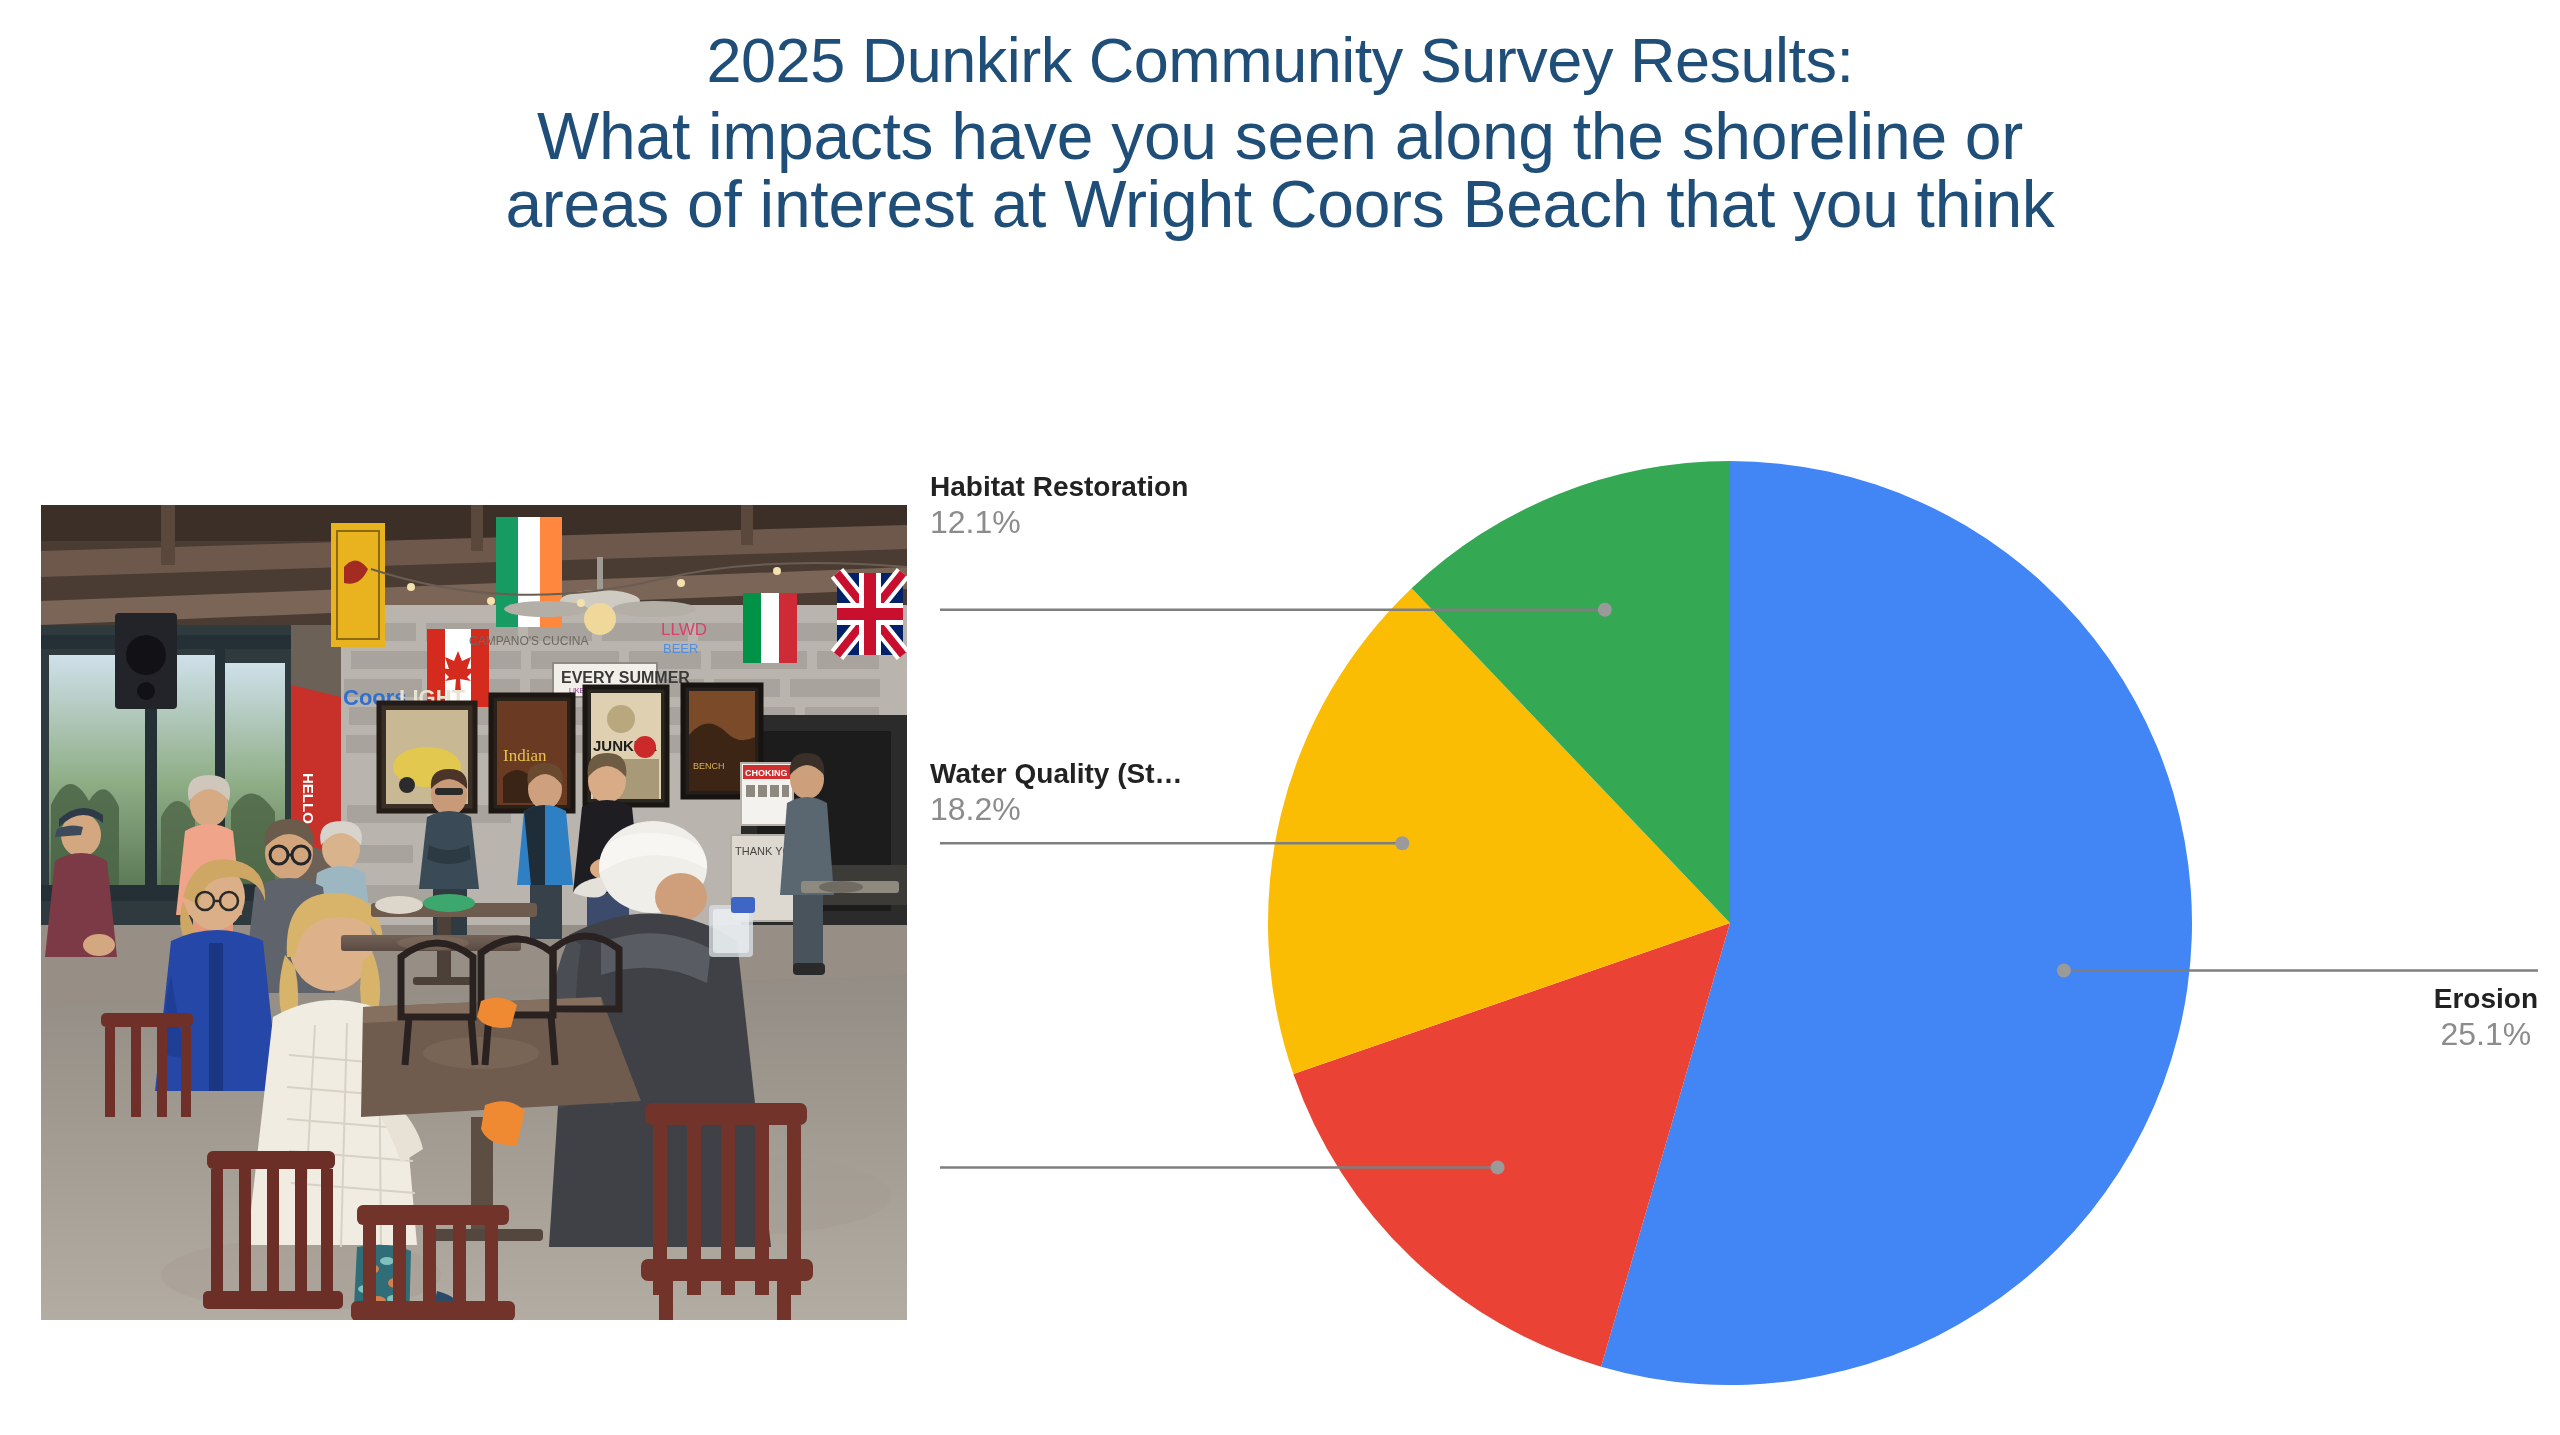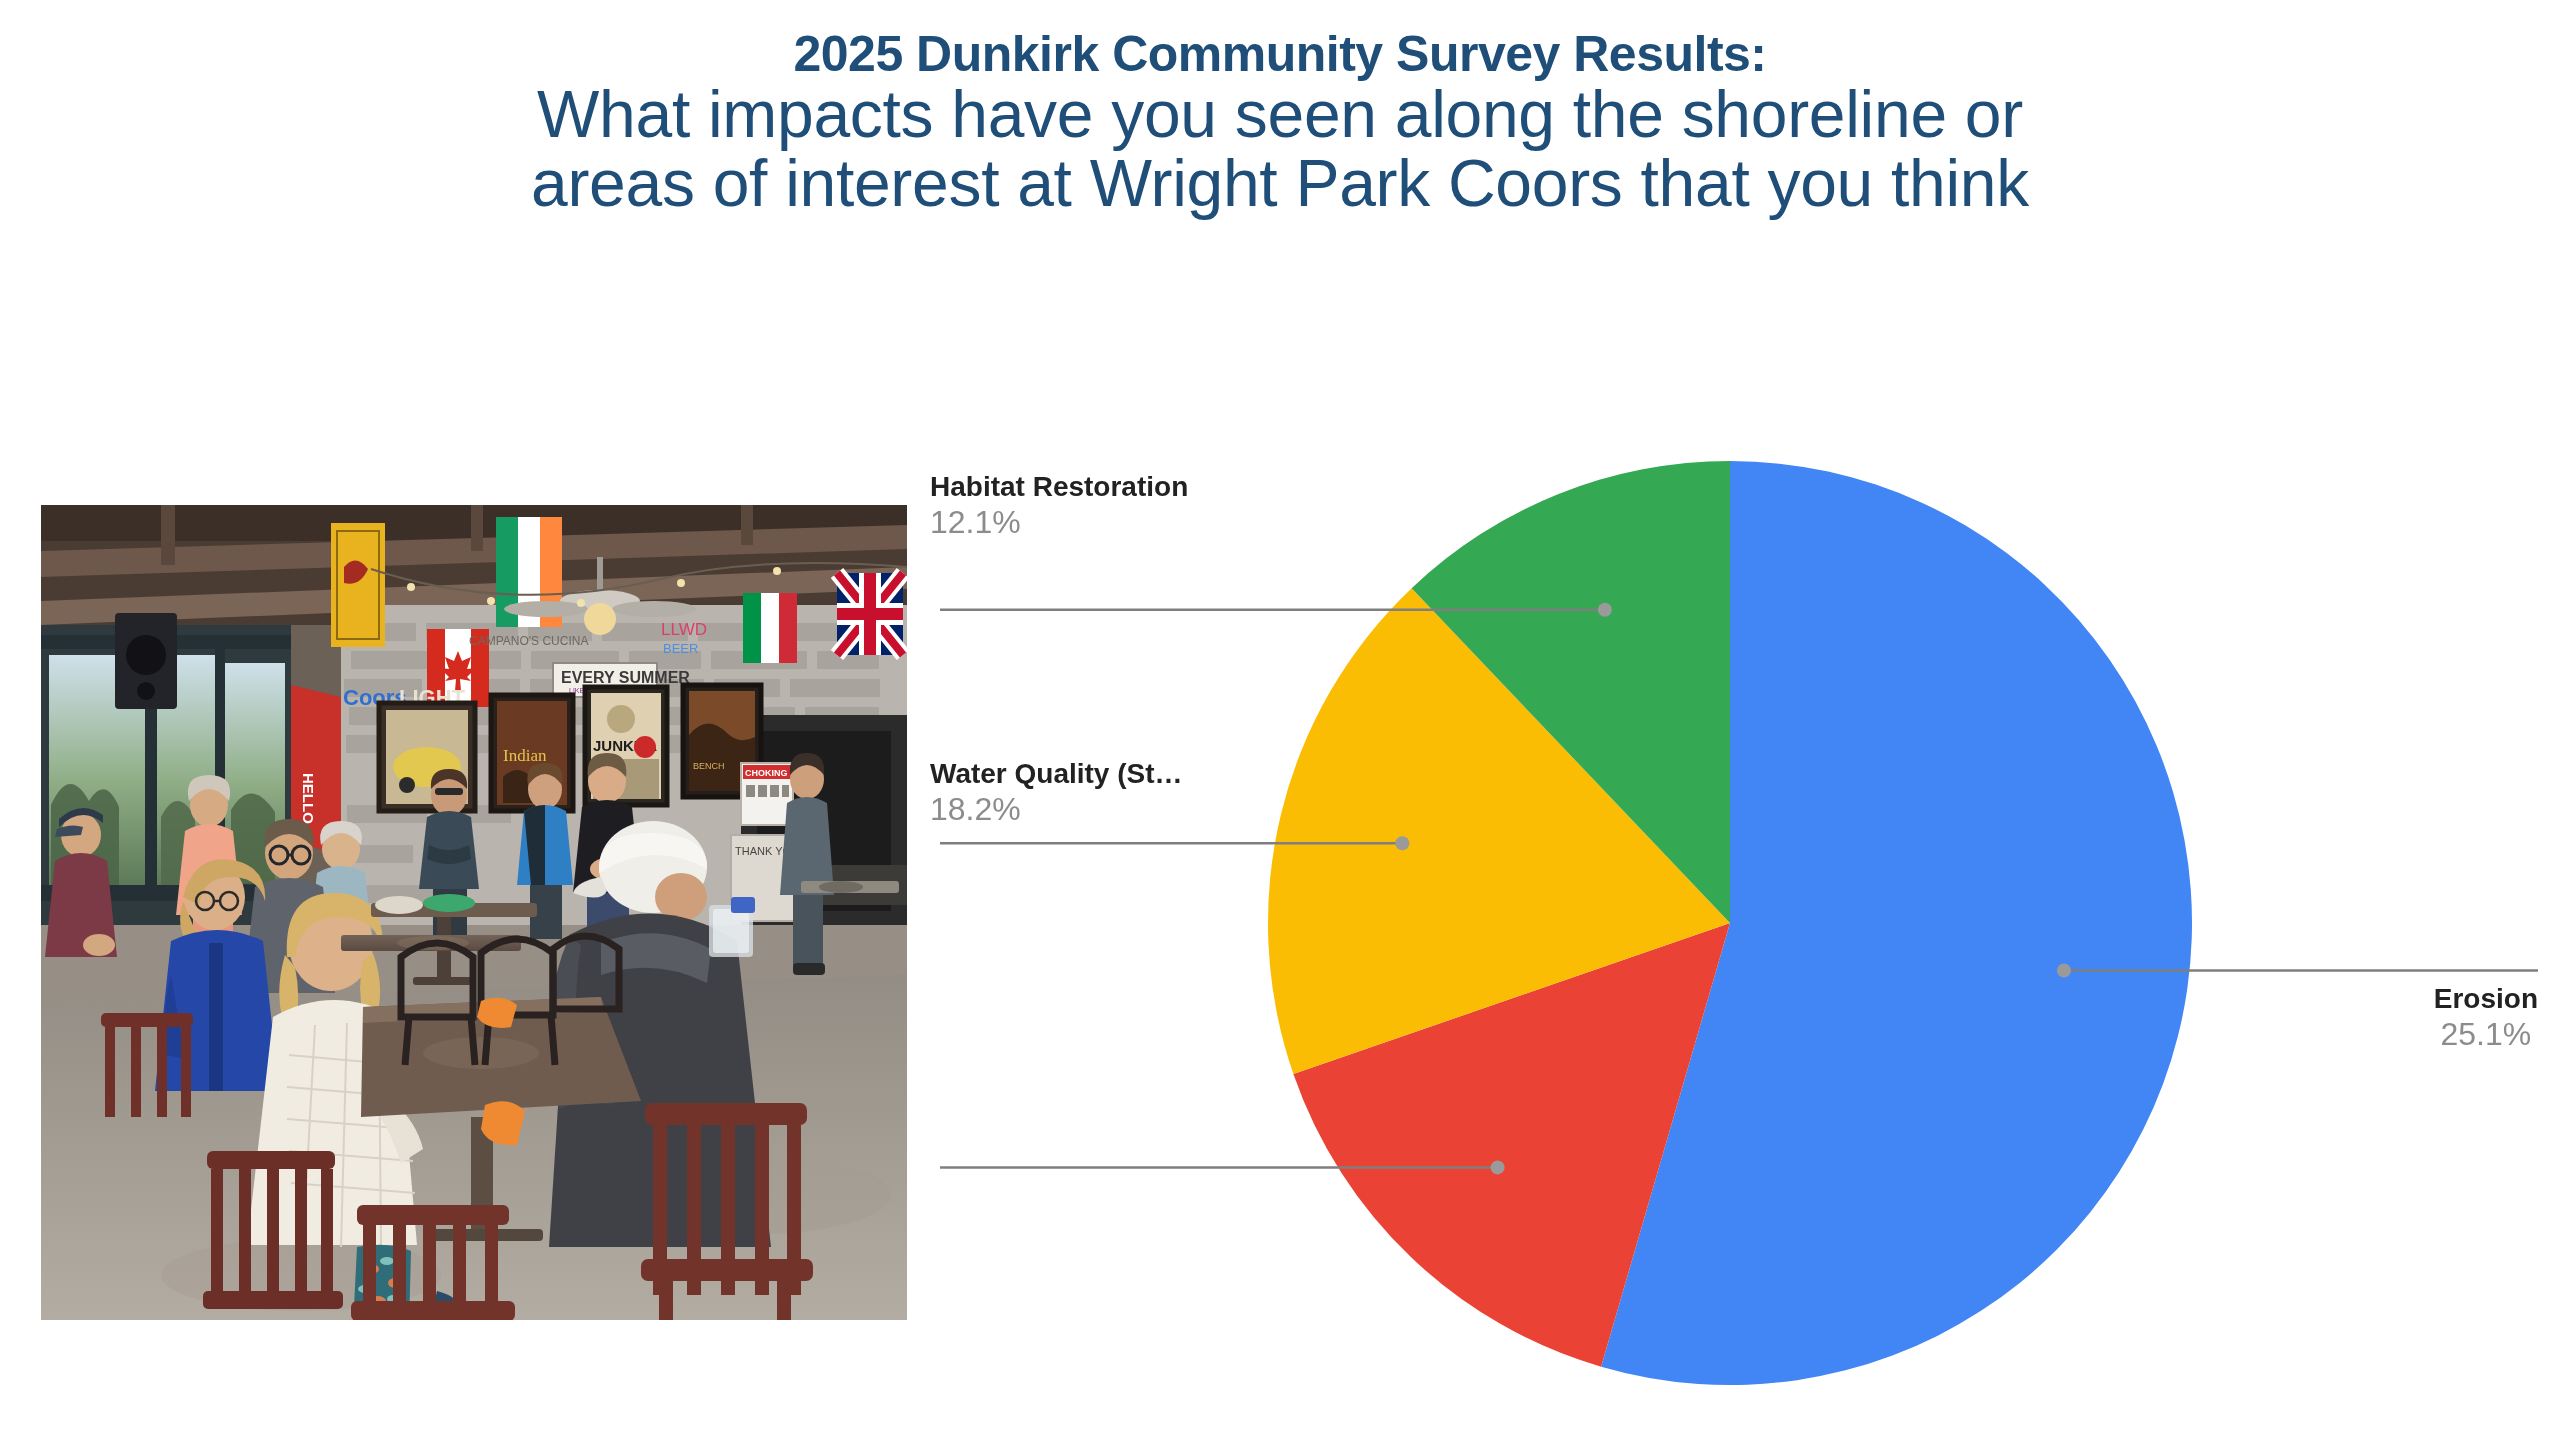--- a/index.html
+++ b/index.html
@@ -22,24 +22,24 @@
     position: absolute;
     left: 0;
     top: 28px;
     width: 2560px;
     text-align: center;
     color: #1F4E79;
     line-height: 1.04;
   }
   #title-main {
     display: block;
-    font-size: 50px;
-    font-weight: bold;
+    font-size: 63px;
+    font-weight: normal;
     letter-spacing: -0.5px;
-    margin-bottom: 0;
+    margin-bottom: 8px;
   }
   .subtitle-line {
     display: block;
     font-size: 66px;
     font-weight: normal;
     letter-spacing: -0.3px;
   }
 
   
   #photo-frame {
@@ -91,21 +91,21 @@
   }
   .label-left { text-align: left; }
   .label-right { text-align: right; }
 </style>
 </head>
 <body>
 
 <div id="title-block">
   <span id="title-main">2025 Dunkirk Community Survey Results:</span>
   <span class="subtitle-line">What impacts have you seen along the shoreline or</span>
-  <span class="subtitle-line">areas of interest at Wright Park Coors that you think</span>
+  <span class="subtitle-line">areas of interest at Wright Coors Beach that you think</span>
 </div>
 
 <div id="photo-frame">
   <svg id="photo-canvas" viewBox="0 0 866 815" preserveAspectRatio="none">
     <defs>
       <linearGradient id="winLight" x1="0" y1="0" x2="0" y2="1">
         <stop offset="0%" stop-color="#cfe0ea"></stop>
         <stop offset="55%" stop-color="#8fae86"></stop>
         <stop offset="100%" stop-color="#5d7a58"></stop>
       </linearGradient>

